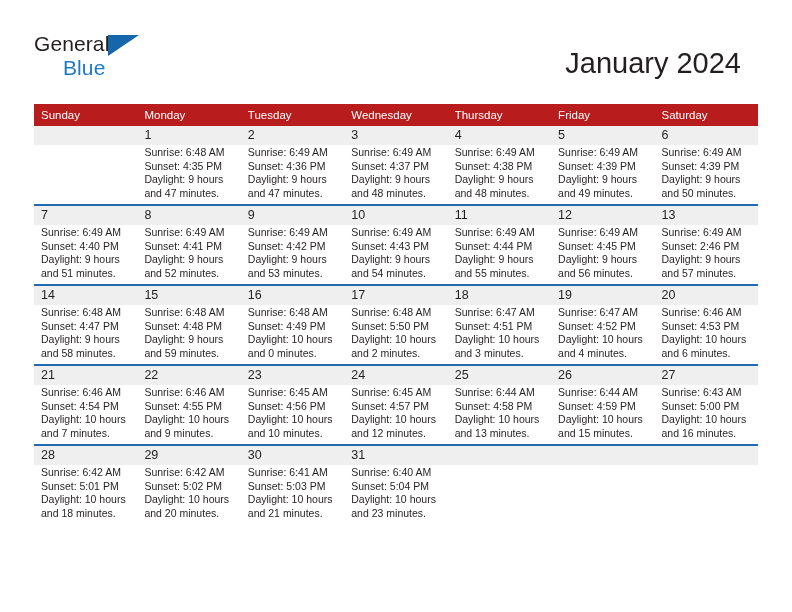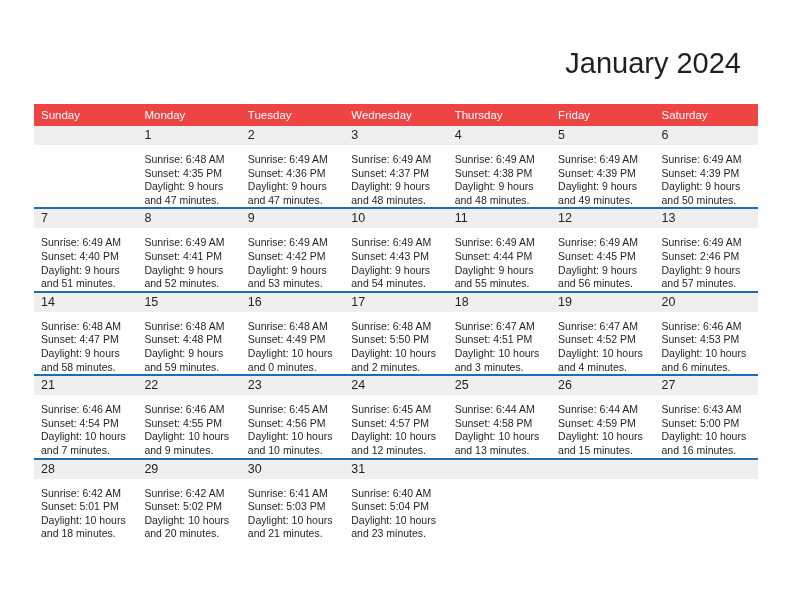--- a/index.html
+++ b/index.html
@@ -91,21 +91,21 @@
   
   .calendar {
     position: absolute;
     left: 34px;
     top: 104px;
     width: 724px;
     border-collapse: collapse;
     table-layout: fixed;
   }
   .calendar th {
-    background: #ef4444;
+    background: #b91c1c;
     color: #ffffff;
     font-size: 11.5px;
     font-weight: normal;
     text-align: left;
     padding: 5px 0 5px 7px;
     height: 11px;
     vertical-align: middle;
   }
   .weekrow td {
     vertical-align: top;
@@ -120,21 +120,21 @@
     background: #efefef;
     height: 19px;
     line-height: 19px;
     font-size: 12.5px;
     color: #231f20;
     padding-left: 7px;
     box-sizing: border-box;
     overflow: hidden;
   }
   .dayinfo {
-    padding: 8px 6px 0 7px;
+    padding: 1px 6px 0 7px;
     font-size: 10.5px;
     line-height: 13.6px;
     color: #231f20;
   }
   .dayinfo div {
     white-space: nowrap;
   }
   td.empty .daynum {
     background: #efefef;
   }
@@ -142,20 +142,25 @@
     visibility: hidden;
   }
 </style>
 </head>
 <body>
 
 <div class="page">
 
   <div class="topbar">
 
+    <div class="brand">
+      <div class="brand-line1">General</div>
+      <div class="brand-flag"></div>
+      <div class="brand-line2">Blue</div>
+    </div>
 
     <div class="title-wrap">
       <h1 class="cal-title">January 2024</h1>
       <p class="cal-subtitle">Yotsukaido, Chiba, Japan</p>
     </div>
 
   </div>
 
   <table class="calendar">
     <thead>

